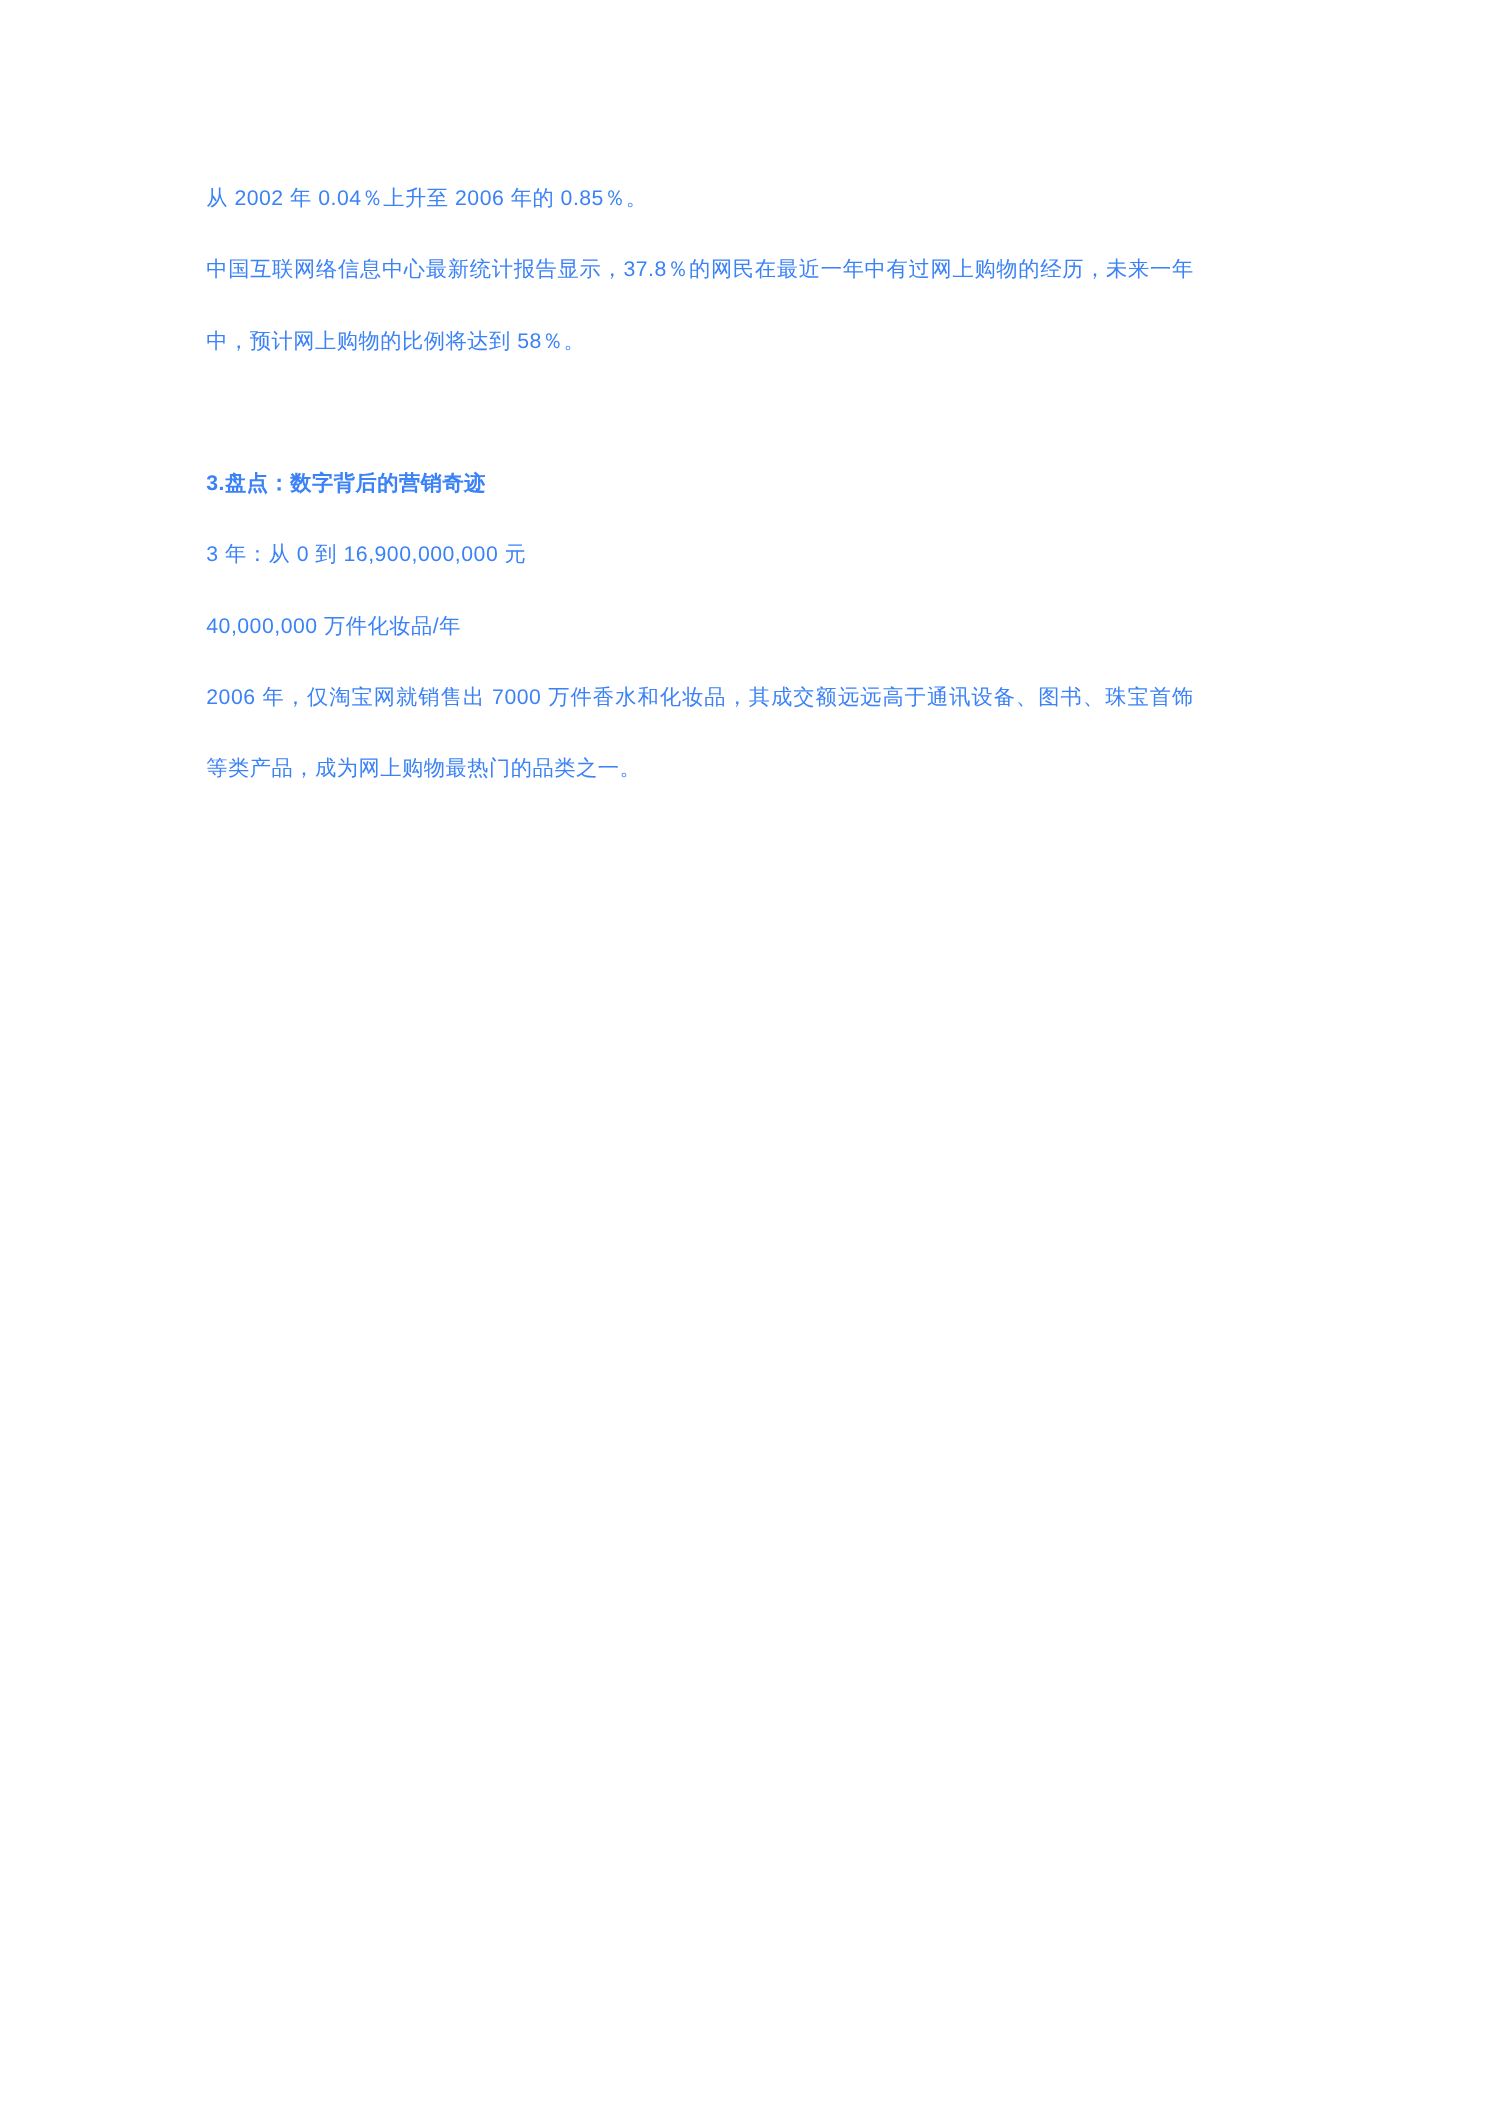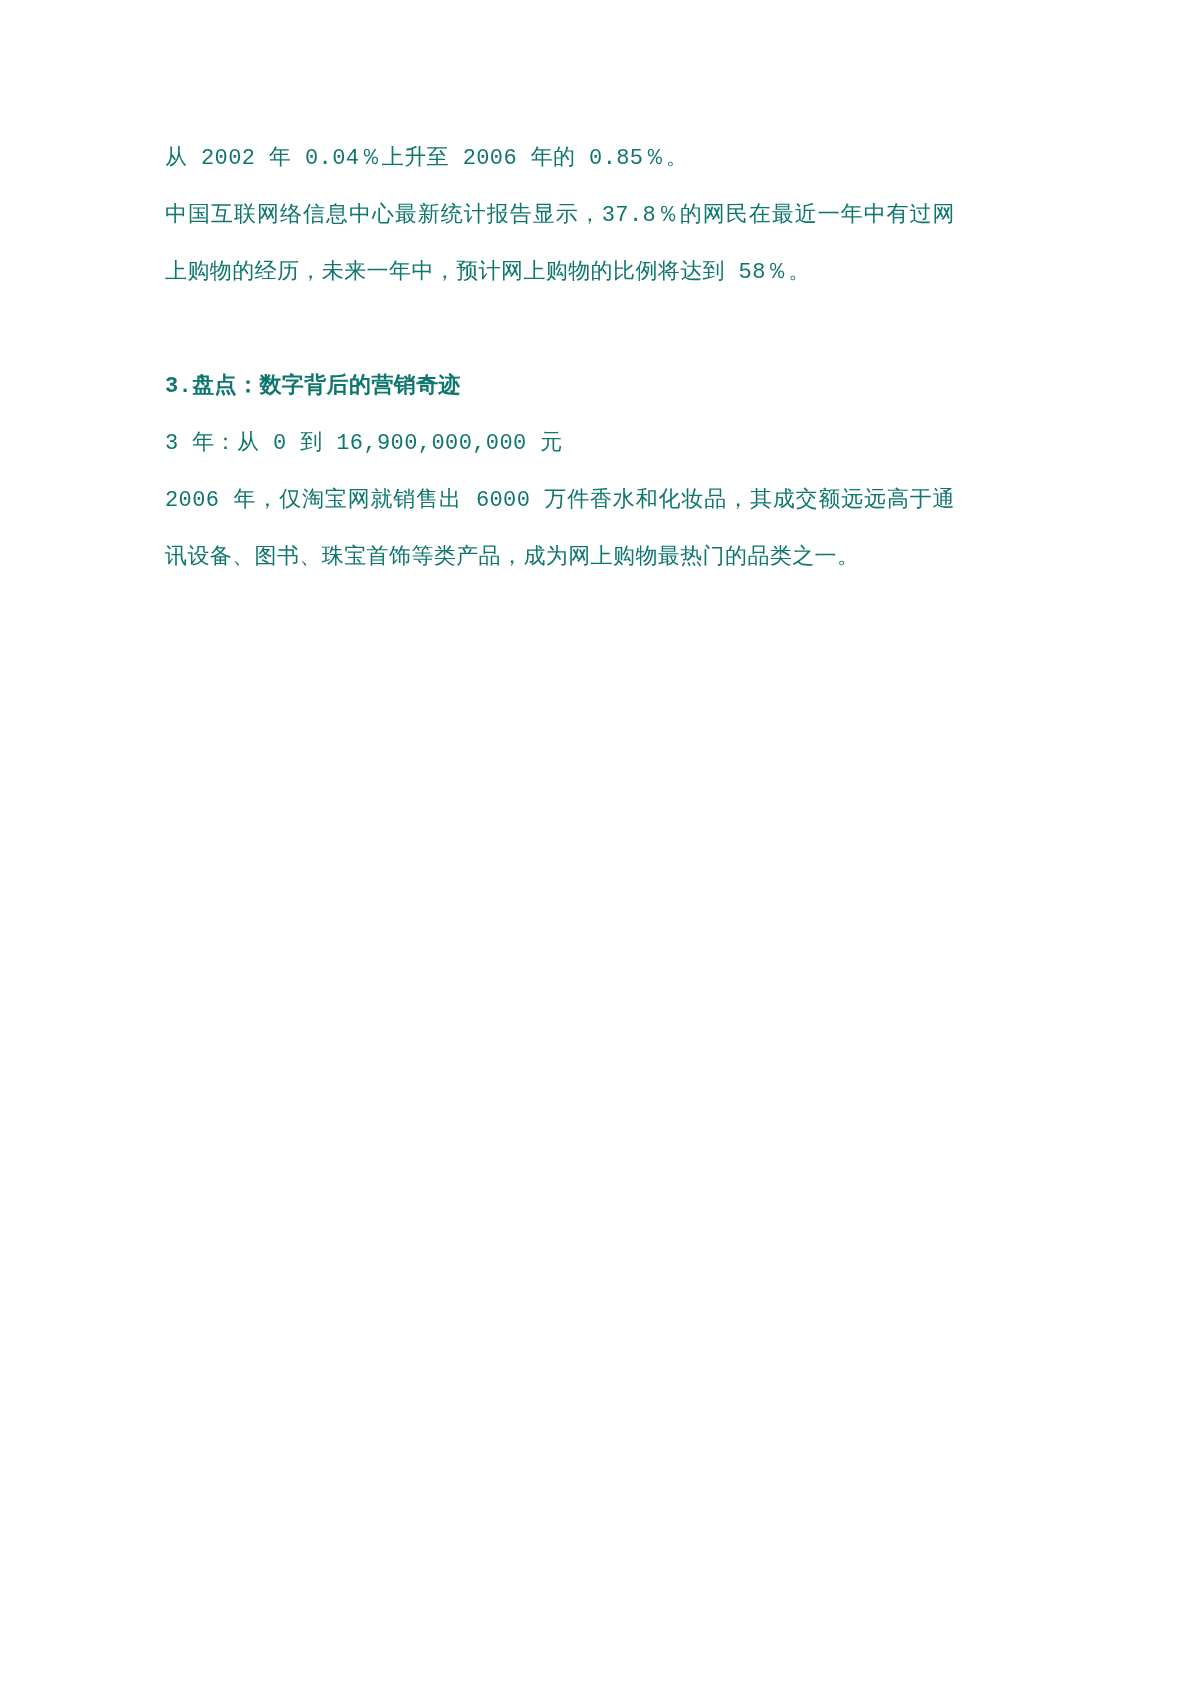--- a/index.html
+++ b/index.html
@@ -22,28 +22,27 @@
     box-sizing: border-box;
   }
   .content {
     position: absolute;
     left: 165px;
     top: 130px;
     width: 790px;
   }
   p {
     margin: 0;
-    font-size: 22px;
+    font-size: 17px;
     line-height: 57px;
     letter-spacing: 0.4px;
-    color: #0f766e;
+    color: #3b82f6;
     text-align: justify;
     text-justify: inter-ideograph;
     white-space: pre-wrap;
-    font-family: Liberation Mono, monospace;
   }
   p.heading {
     font-weight: bold;
   }
   .spacer-lg {
     height: 57px;
   }
 </style>
 </head>
 <body>
@@ -57,21 +56,22 @@
 
     <div class="spacer-lg"></div>
 
     <p class="heading">3.盘点：数字背后的营销奇迹</p>
 
 
 
     <p class="body">3 年：从 0 到 16,900,000,000 元</p>
 
 
+    <p class="body">40,000,000 万件化妆品/年</p>
 
-    <p class="body">2006 年，仅淘宝网就销售出 6000 万件香水和化妆品，其成交额远远高于通讯设备、图书、珠宝首饰等类产品，成为网上购物最热门的品类之一。</p>
+    <p class="body">2006 年，仅淘宝网就销售出 7000 万件香水和化妆品，其成交额远远高于通讯设备、图书、珠宝首饰等类产品，成为网上购物最热门的品类之一。</p>
 
     <div class="spacer-lg"></div>
 
 
 
   </div>
 </div>
 
 </body></html>

